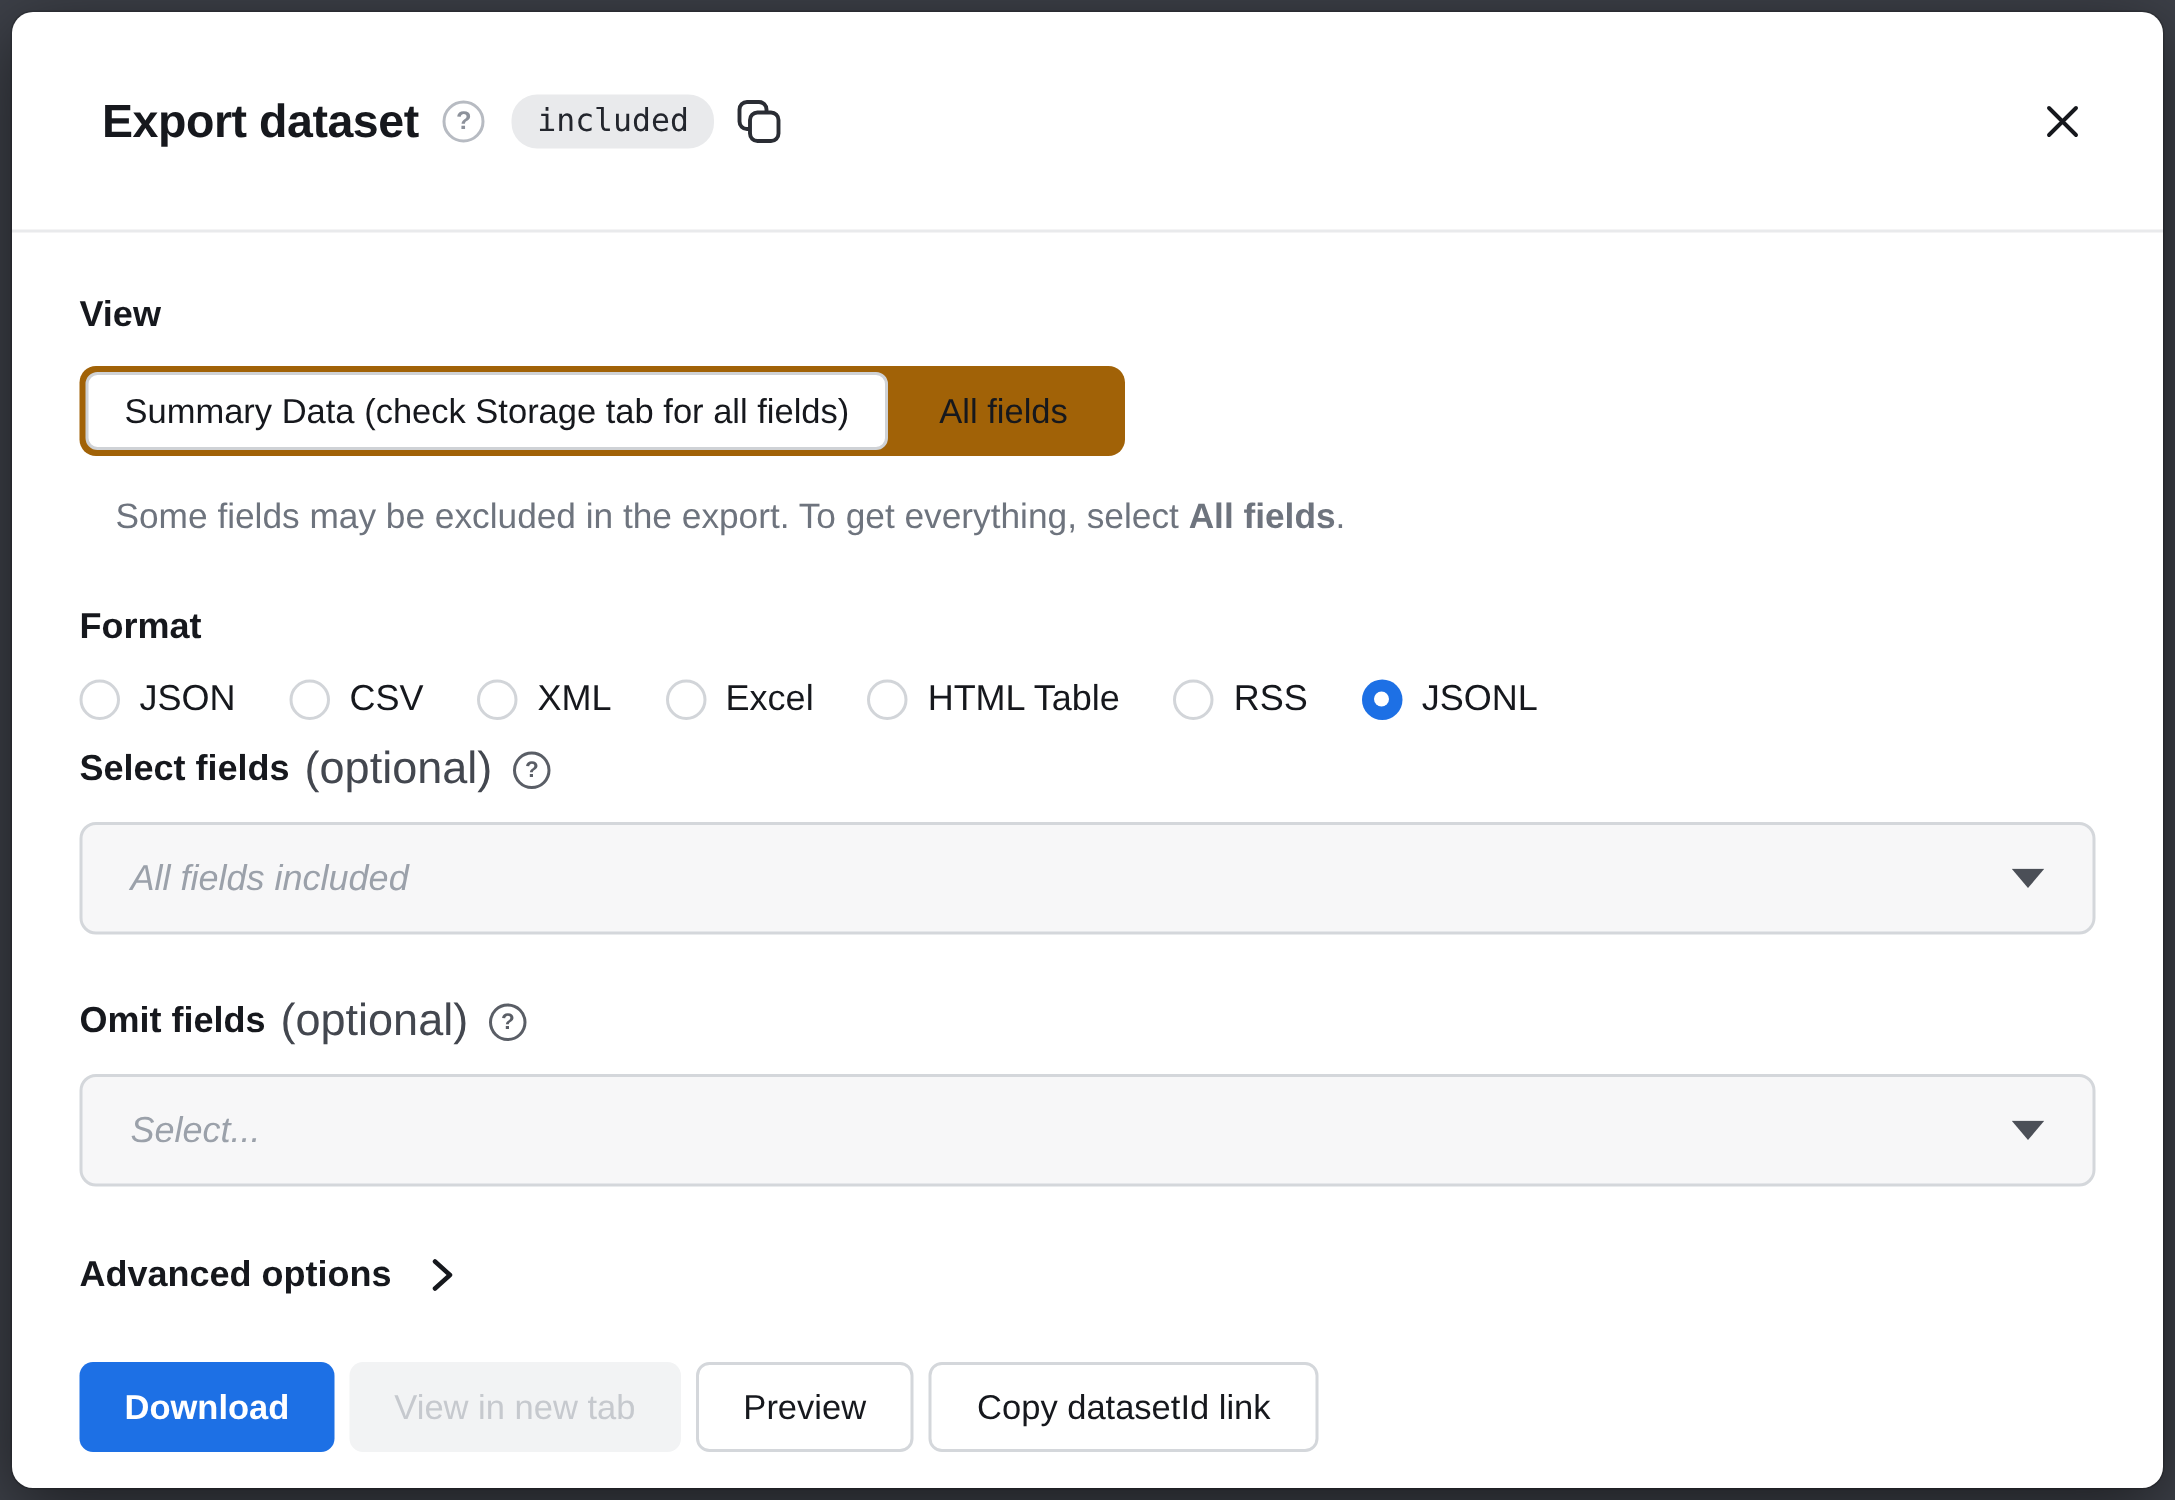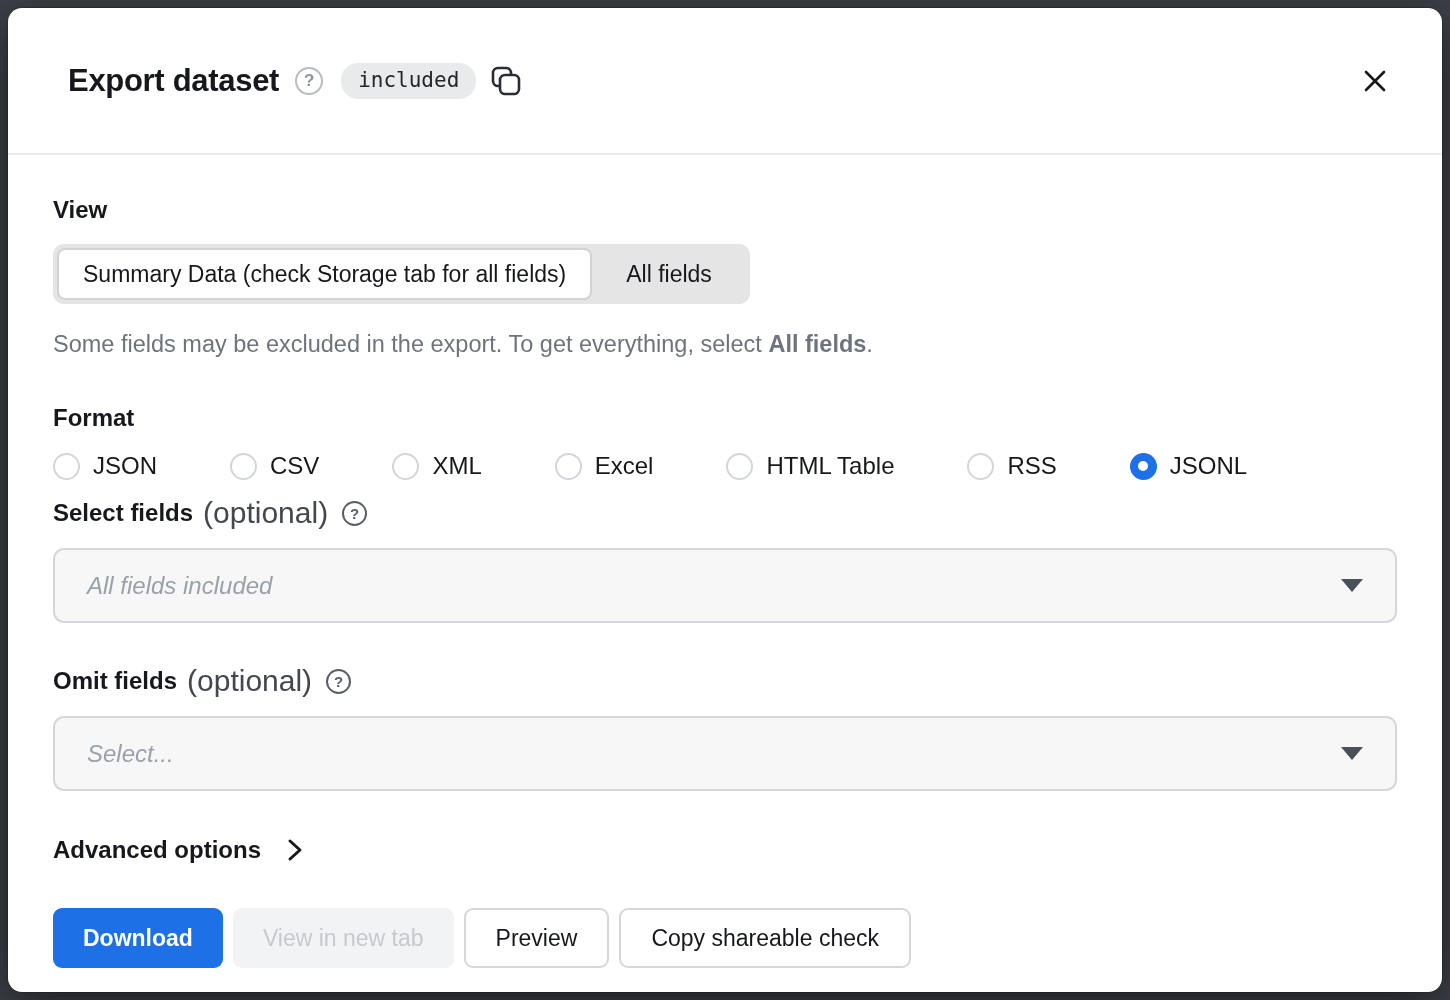--- a/index.html
+++ b/index.html
@@ -79,21 +79,21 @@
     font-weight: 700;
     display: flex; align-items: center; justify-content: center;
     margin-left: 4px;
     flex: none;
   }
   
   .segmented {
     margin-top: 20px;
     display: inline-flex;
     align-items: stretch;
-    background: #e5e5e5;
+    background: #a16207;
     border-radius: 11px;
     padding: 4px;
     height: 60px;
   }
   .segment {
     display: flex; align-items: center; justify-content: center;
     font-size: 23px;
     color: #16181d;
     padding: 0 34px;
     border-radius: 8px;
@@ -102,29 +102,30 @@
   }
   .segment.selected {
     background: #ffffff;
     border: 2px solid #cfd2d6;
     padding: 0 24px;
   }
   .helper {
     margin-top: 27px;
     font-size: 23.5px;
     color: #6e747e;
+    margin-left: 24px;
   }
   .helper b { font-weight: 600; color: #6e747e; }
   
   .format-label { margin-top: 46px; }
   .radio-row {
     margin-top: 20px;
     display: flex;
     align-items: center;
-    gap: 73px;
+    gap: 36px;
   }
   .radio-item { display: flex; align-items: center; gap: 13px; cursor: pointer; }
   .radio-circle {
     width: 27px; height: 27px;
     border-radius: 50%;
     border: 2px solid #d2d5d9;
     background: #ffffff;
     flex: none;
     position: relative;
   }
@@ -308,17 +309,17 @@
           <path d="M9 4 L19 13 L9 22" stroke="#16181d" stroke-width="3" stroke-linecap="round" stroke-linejoin="round"></path>
         </svg>
       </span>
     </div>
 
     
     <div class="actions">
       <button class="btn btn-primary">Download</button>
       <button class="btn btn-disabled">View in new tab</button>
       <button class="btn btn-secondary">Preview</button>
-      <button class="btn btn-secondary">Copy shareable check</button>
+      <button class="btn btn-secondary">Copy datasetId link</button>
     </div>
 
   </div>
 </div>
 
 </body></html>

